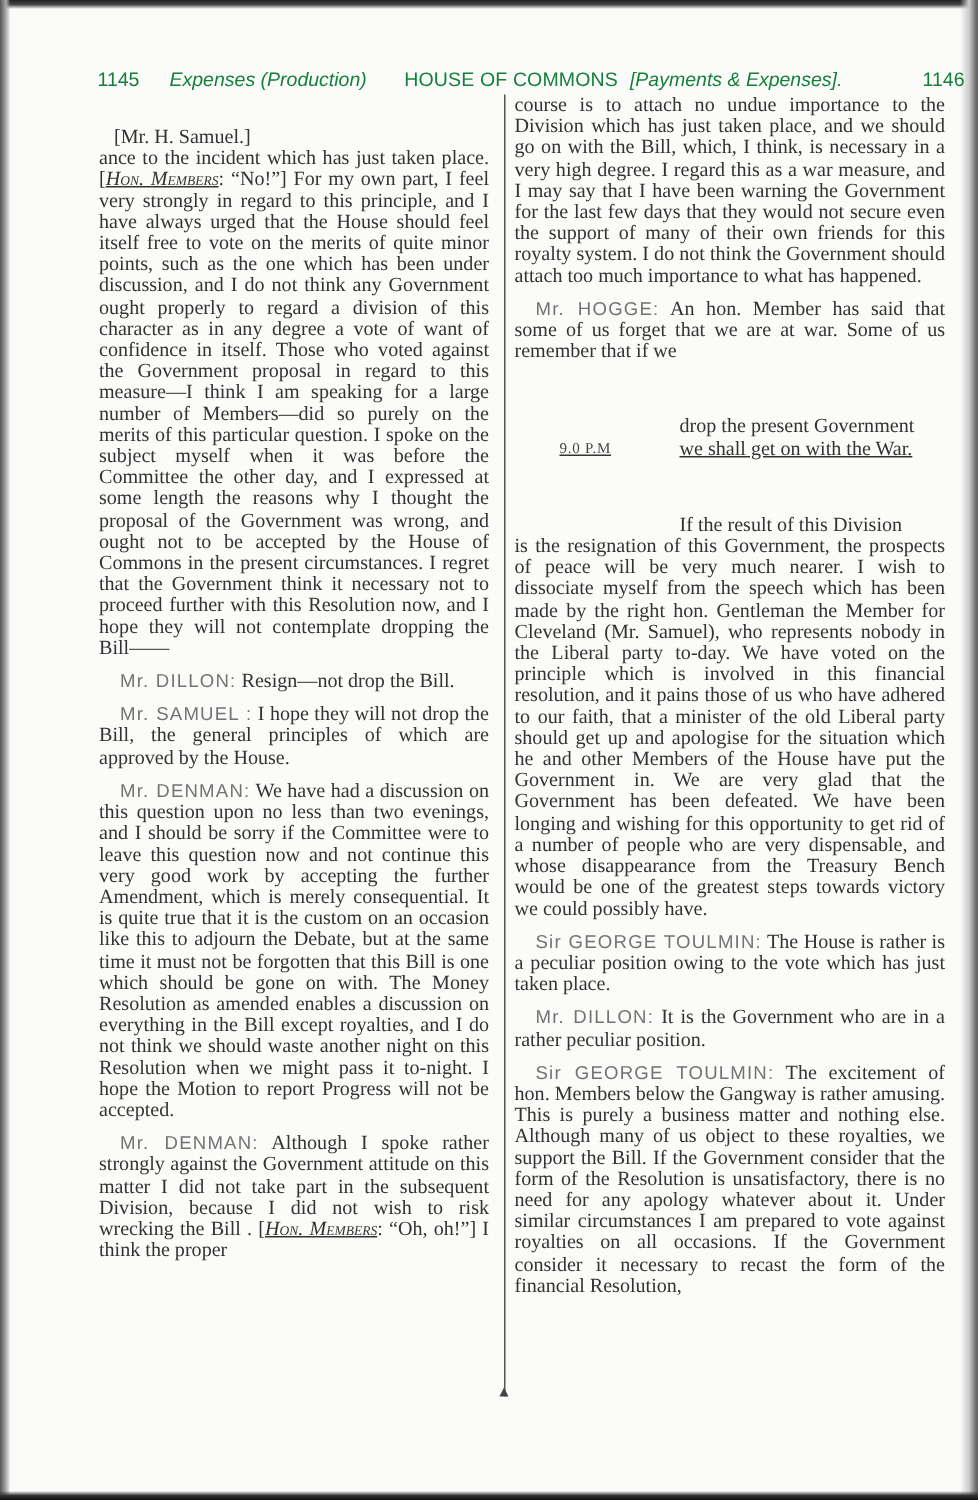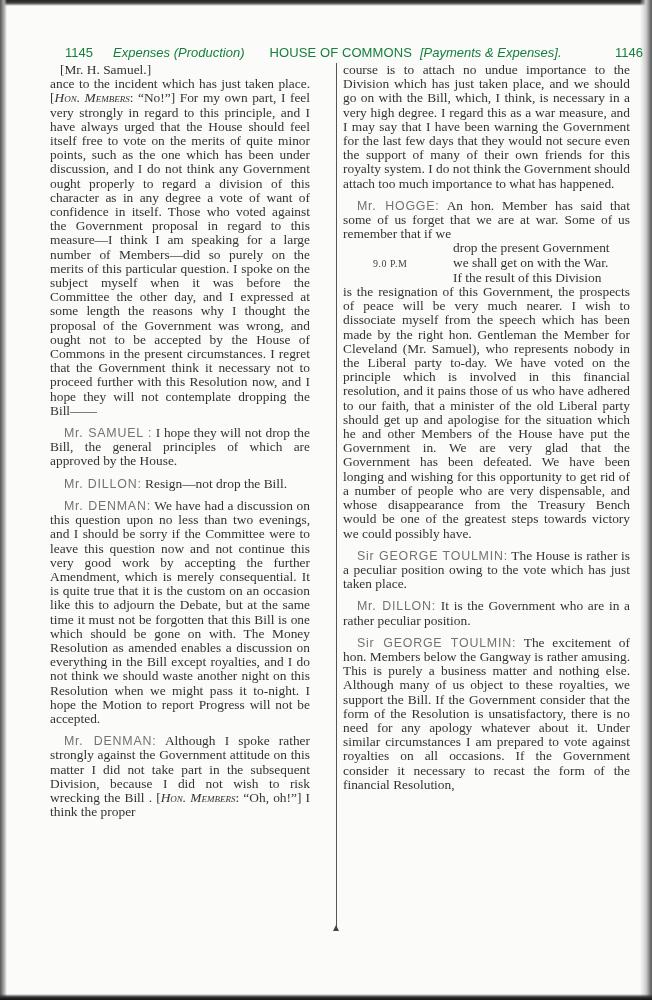--- a/index.html
+++ b/index.html
@@ -34,44 +34,44 @@
   .header .left-title { font-style: italic; margin-left: 8px; }
   .header .center-title { margin-left: 25px; letter-spacing: 0.1px; }
   .header .right-title { font-style: italic; margin-left: 8px; }
   .header .col-right { margin-left: auto; }
   .column {
     position: absolute; top: 63px;
     font-family: "Liberation Serif", serif;
     font-size: 13.4px; line-height: 14.2px;
     text-align: justify; color: #333;
   }
-  .col-1 { left: 50px; width: 260px; }
+  .col-1 { left: 66px; width: 260px; margin-top: 21px; }
   .col-2 { left: 343px; width: 287px; }
   .rule {
     position: absolute; left: 336px; top: 63px; width: 1px; height: 868px;
     background: #555;
   }
   .rule-arrow {
     position: absolute; left: 333px; top: 925px; width: 0; height: 0;
     border-left: 3px solid transparent; border-right: 3px solid transparent;
     border-bottom: 6px solid #444;
   }
   p { margin: 0; text-indent: 0; }
   p.speech { margin-top: 8px; text-indent: 14px; }
   .speaker {
     font-family: "Liberation Sans", sans-serif; font-size: 12.4px;
     letter-spacing: 0.8px; color: #737373;
   }
   .attrib { margin-left: 10px; display: block; }
-  .sc { font-variant: small-caps; font-style: italic; }
-  .time-line { position: relative; }
+  .sc { font-variant: small-caps; font-style: italic; text-decoration: underline; }
+  .time-line { position: relative; text-decoration: underline; }
   .time-marker {
     font-size: 10px; letter-spacing: 0.5px; color: #444;
   }
-  .indented-block { padding-left: 110px; display: block; text-align: justify; }
+  .indented-block { padding-left: 110px; display: block; text-align: justify; margin-top: 36px; }
 </style>
 </head>
 <body>
 
 <div class="top-shadow"></div>
 <div class="left-edge"></div>
 <div class="right-edge"></div>
 <div class="bottom-shadow"></div>
 
 <div class="header">
@@ -79,22 +79,22 @@
   <span class="left-title">Expenses (Production)</span>
   <span class="center-title">HOUSE OF COMMONS</span>
   <span class="right-title">[Payments &amp; Expenses].</span>
   <span class="col-right">1146</span>
 </div>
 
 <div class="column col-1">
   <span class="attrib">[Mr. H. Samuel.]</span>
   <p><span>ance to the incident which has just taken place. [</span><span class="sc">Hon. Members</span><span>: “No!”] </span><span>For my own part, I feel very strongly in regard to this principle, and I have always urged that the House should feel itself free to vote on the merits of quite minor points, such as the one which has been under discussion, and I do not think any Government ought properly to regard a division of this character as in any degree a vote of want of confidence in itself. Those who voted against the Government proposal in regard to this measure—I think I am speaking for a large number of Members—did so purely on the merits of this particular question. I spoke on the subject myself when it was before the Committee the other day, and I expressed at some length the reasons why I thought the proposal of the Government was wrong, and ought not to be accepted by the House of Commons in the present circumstances. I regret that the Government think it necessary not to proceed further with this Resolution now, and I hope they will not contemplate dropping the Bill——</span></p>
 
+  <p class="speech"><span class="speaker">Mr. DILLON:</span><span> Resign—not drop the Bill.</span></p>
   <p class="speech"><span class="speaker">Mr. SAMUEL :</span><span> I hope they will not drop the Bill, the general principles of which are approved by the House.</span></p>
-  <p class="speech"><span class="speaker">Mr. DILLON:</span><span> Resign—not drop the Bill.</span></p>
   <p class="speech"><span class="speaker">Mr. DENMAN:</span><span> We have had a discussion on this question upon no less than two evenings, and I should be sorry if the Committee were to leave this question now and not continue this very good work by accepting the further Amendment, which is merely consequential. It is quite true that it is the custom on an occasion like this to adjourn the Debate, but at the same time it must not be forgotten that this Bill is one which should be gone on with. The Money Resolution as amended enables a discussion on everything in the Bill except royalties, and I do not think we should waste another night on this Resolution when we might pass it to-night. I hope the Motion to report Progress will not be accepted.</span></p>
   <p class="speech"><span class="speaker">Mr. DENMAN:</span><span> Although I spoke rather strongly against the Government attitude on this matter I did not take part in the subsequent Division, because I did not wish to risk wrecking the Bill . [</span><span class="sc">Hon. Members</span><span>: “Oh, oh!”] </span><span>I think the proper</span></p>
 </div>
 
 <div class="rule"></div>
 <div class="rule-arrow"></div>
 
 <div class="column col-2">
   <p>course is to attach no undue importance to the Division which has just taken place, and we should go on with the Bill, which, I think, is necessary in a very high degree. I regard this as a war measure, and I may say that I have been warning the Government for the last few days that they would not secure even the support of many of their own friends for this royalty system. I do not think the Government should attach too much importance to what has happened.</p>
 

